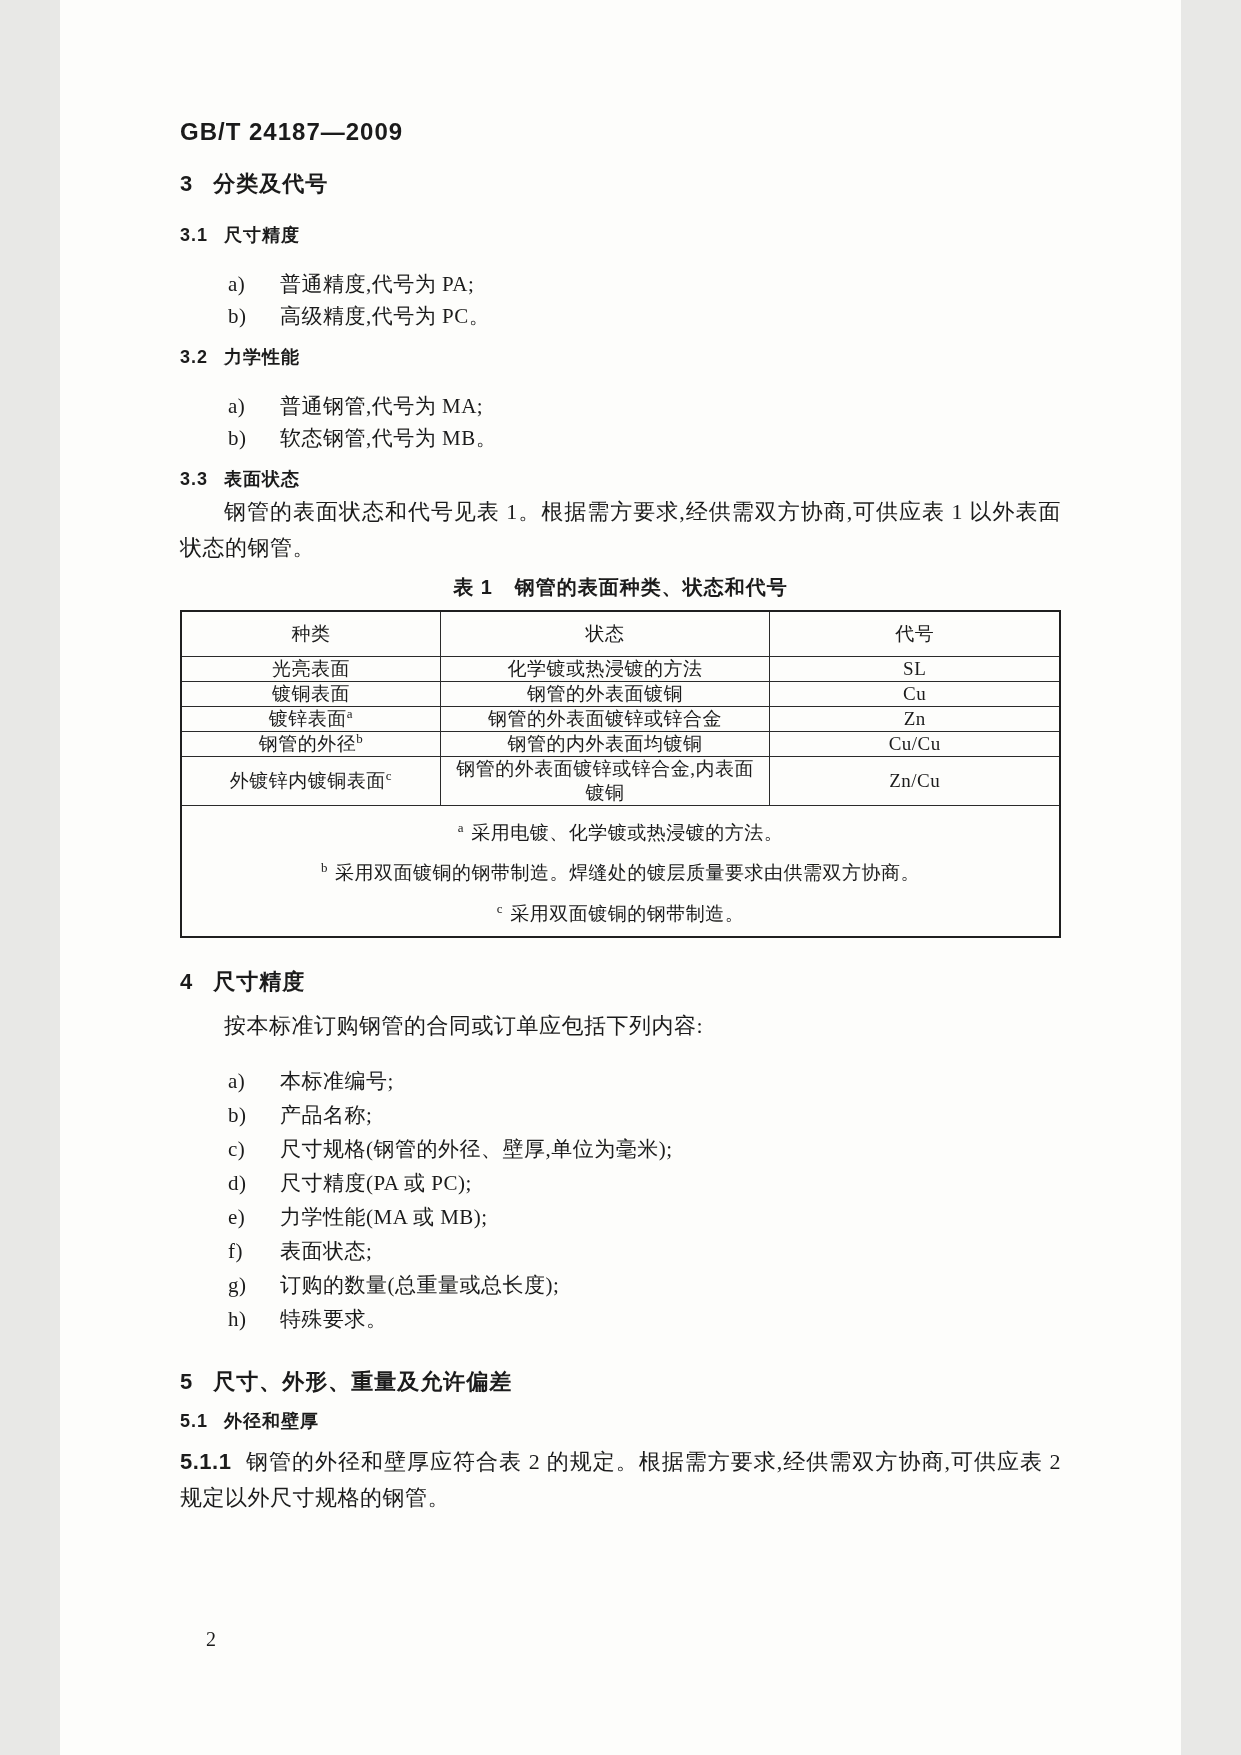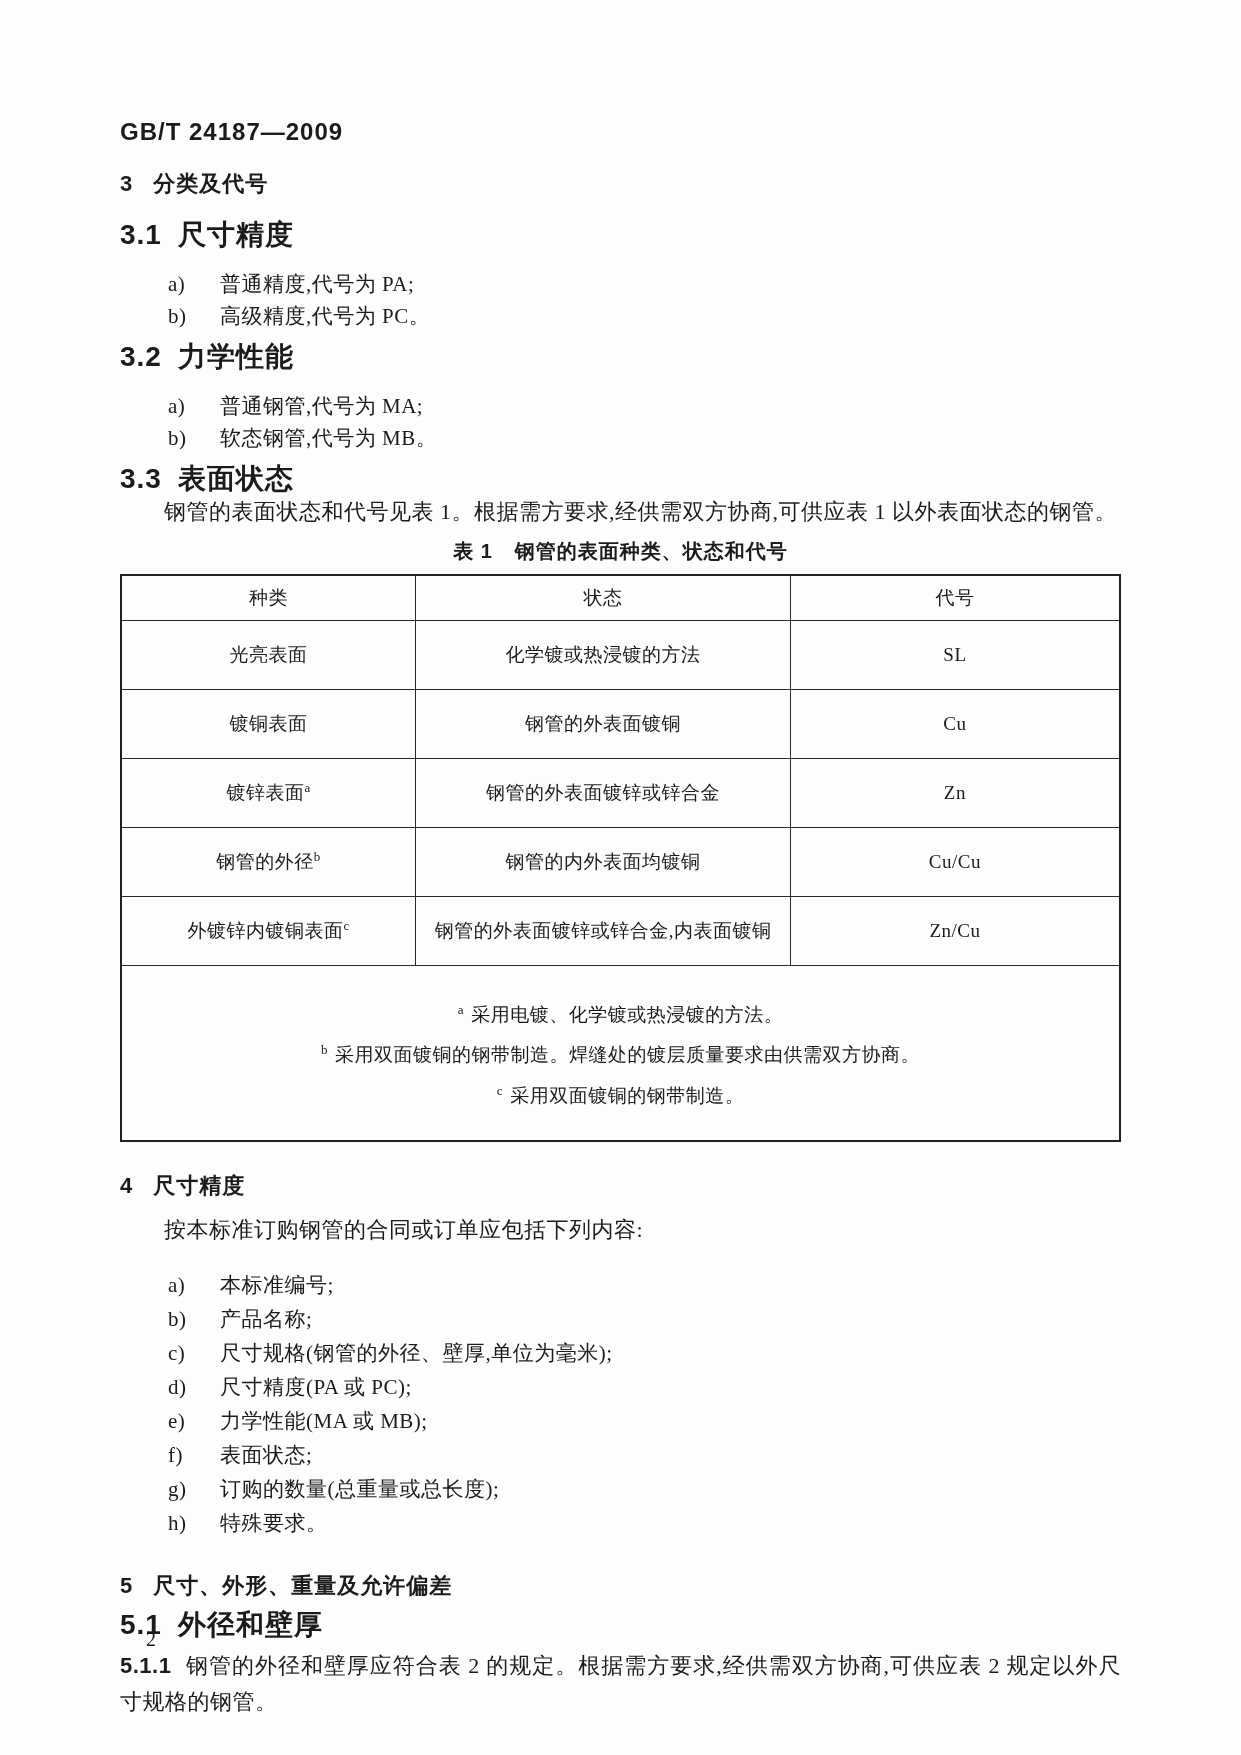--- a/index.html
+++ b/index.html
@@ -1,38 +1,38 @@
 <!DOCTYPE html>
 <html lang="zh"><head>
 <meta charset="utf-8">
 <style>
   html,body{margin:0;padding:0;background:#e8e8e6;}
   .page{
     position:relative;
-    width:1241px;height:1755px;
+    width:1121px;height:1755px;
     margin:0 auto;
     background:#fdfdfb;
     color:#1b1b1b;
     font-family:"Liberation Serif", serif;
     box-sizing:border-box;
     padding:118px 120px 0 120px;
     overflow:hidden;
   }
   .doc-number{
     font-family:"Liberation Sans", sans-serif;
     font-size:24px;line-height:28px;font-weight:bold;letter-spacing:1px;
   }
   .iso-ref{margin-top:26px;font-size:22px;line-height:28px;letter-spacing:.5px;}
   .h-sec{
     margin-top:24px;font-family:"Liberation Sans", sans-serif;
     font-size:22px;line-height:28px;font-weight:bold;letter-spacing:1px;
   }
   .h-sub{
     margin-top:24px;font-family:"Liberation Sans", sans-serif;
-    font-size:28px;line-height:26px;font-weight:bold;letter-spacing:1px;
+    font-size:18px;line-height:26px;font-weight:bold;letter-spacing:1px;
   }
   .h-sec .num,.h-sub .num{margin-right:20px;}
   .h-sub .num{margin-right:16px;}
   .li{margin:0;padding-left:48px;font-size:21px;line-height:32px;letter-spacing:.5px;}
   .li .lab{display:inline-block;width:52px;}
   .tight{margin-top:20px;}
   .para{
     margin:2px 0 0 0;font-size:22px;line-height:36px;letter-spacing:.5px;
     text-align:justify;text-indent:2em;
   }
@@ -45,21 +45,21 @@
   .tbl-caption .cap-label{margin-right:22px;}
   table.std{
     margin-top:10px;width:100%;border-collapse:collapse;
     border:2.5px solid #1f1f1f;
   }
   table.std td,table.std th{
     border:1px solid #2a2a2a;
     font-weight:normal;
     font-size:19px;line-height:24px;
     text-align:center;vertical-align:middle;
-    padding:22px 8px;
+    padding:0 8px;
     letter-spacing:.5px;
   }
   table.std th{padding:10px 8px;}
   col.c1{width:29.5%;}col.c2{width:37.5%;}col.c3{width:33%;}
   sup.note-mark{font-size:13px;line-height:0;}
   td.fnotes{
     text-align:left;padding:12px 12px 16px 34px;
   }
   .fnote{margin:9px 0;font-size:19px;line-height:26px;letter-spacing:.5px;}
   .fnote sup{font-size:13px;margin-right:7px;}

